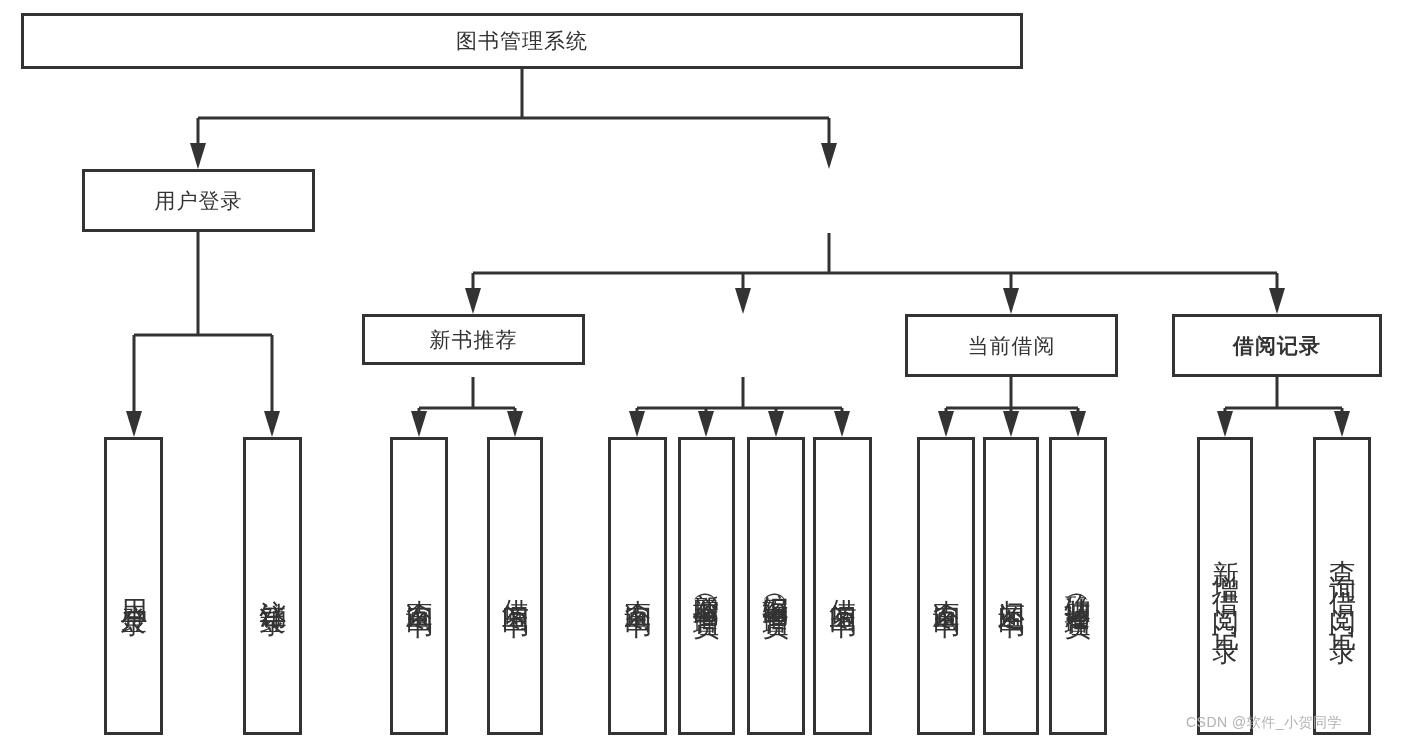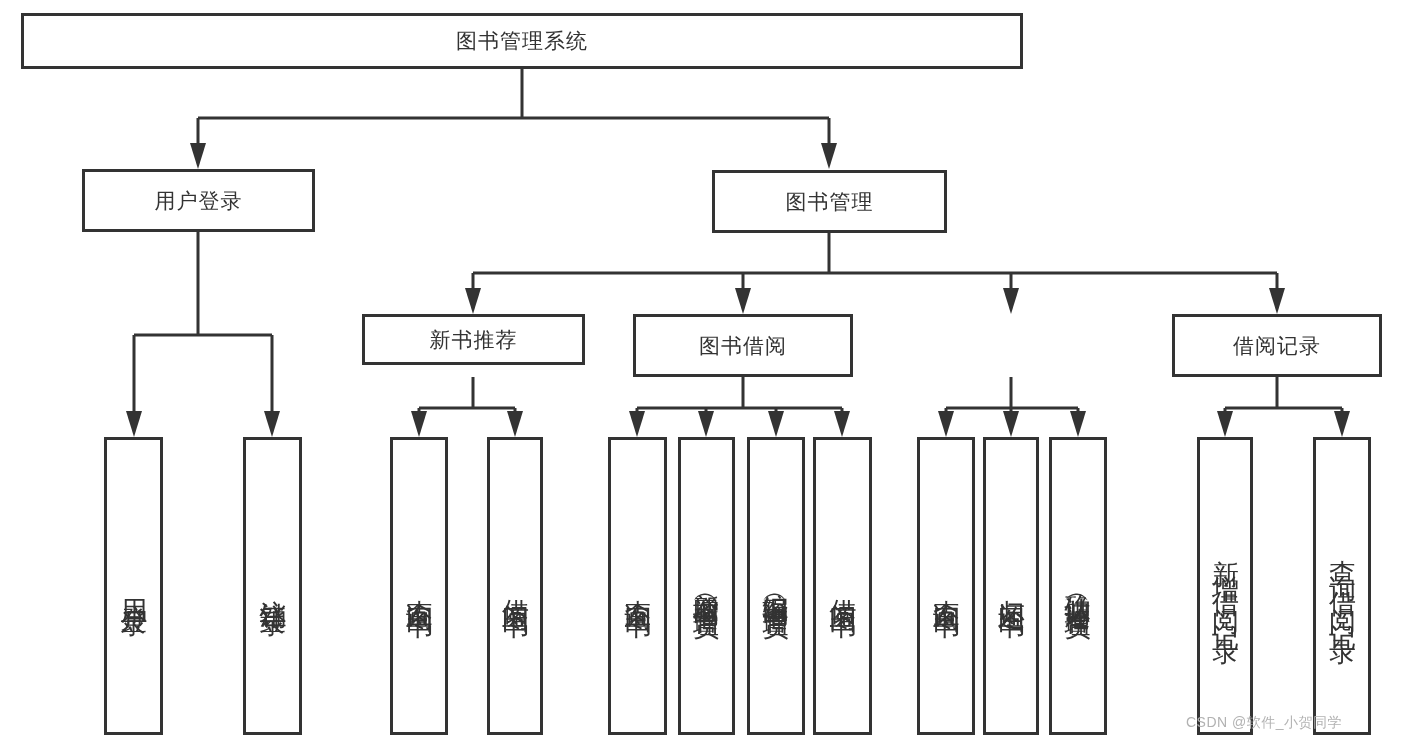--- a/index.html
+++ b/index.html
@@ -88,31 +88,28 @@
     </g>
   </svg>
 
   <div class="node" style="left:21px;top:13px;width:1002px;height:56px;">
     <span class="hlabel">图书管理系统</span>
   </div>
 
   <div class="node" style="left:82px;top:169px;width:233px;height:63px;">
     <span class="hlabel">用户登录</span>
   </div>
-  <div class="node" style="left:712px;top:170px;width:235px;height:63px;">
-    <span class="hlabel">图书管理</span>
-  </div>
 
   <div class="node" style="left:362px;top:314px;width:223px;height:51px;">
     <span class="hlabel">新书推荐</span>
   </div>
-  <div class="node" style="left:633px;top:314px;width:220px;height:63px;">
-    <span class="hlabel">图书借阅</span>
+  <div class="node" style="left:905px;top:314px;width:213px;height:63px;">
+    <span class="hlabel">当前借阅</span>
   </div>
-  <div class="node" style="left:1172px;top:314px;width:210px;height:63px;">
+  <div class="node" style="left:1172px;top:314px;width:210px;height:63px;font-weight:bold;">
     <span class="hlabel">借阅记录</span>
   </div>
 
   <div class="node" style="left:104px;top:437px;width:59px;height:298px;">
     <span class="vtext">用户登录</span>
   </div>
   <div class="node" style="left:243px;top:437px;width:59px;height:298px;">
     <span class="vtext">注销登录</span>
   </div>
   <div class="node" style="left:390px;top:437px;width:58px;height:298px;">

